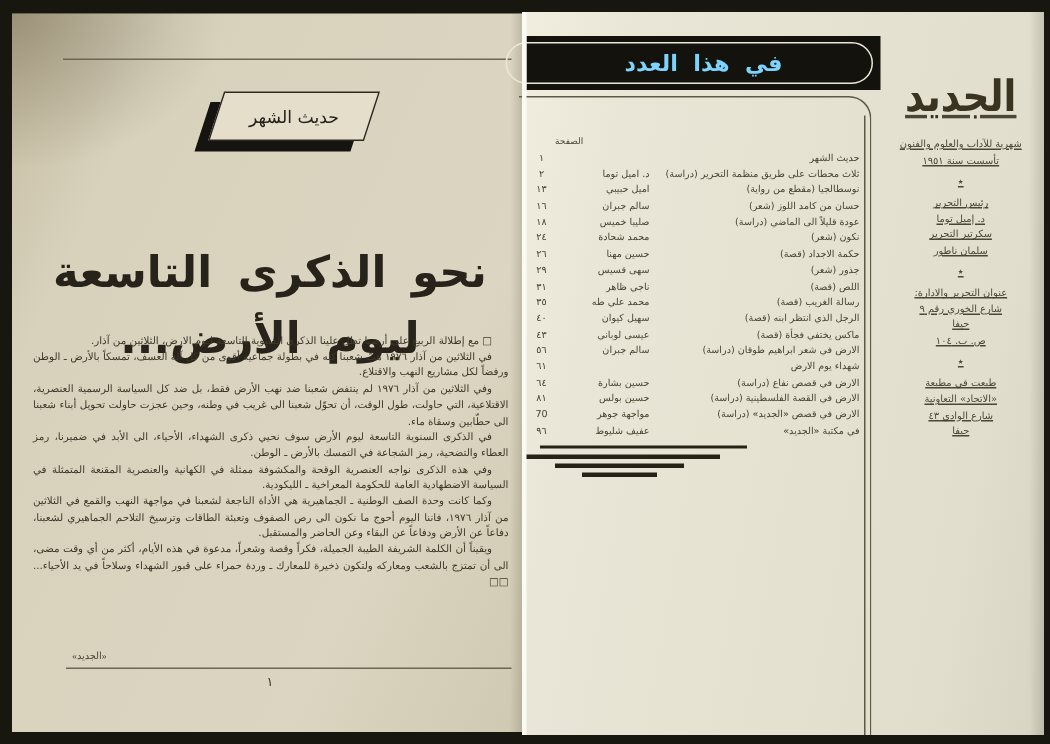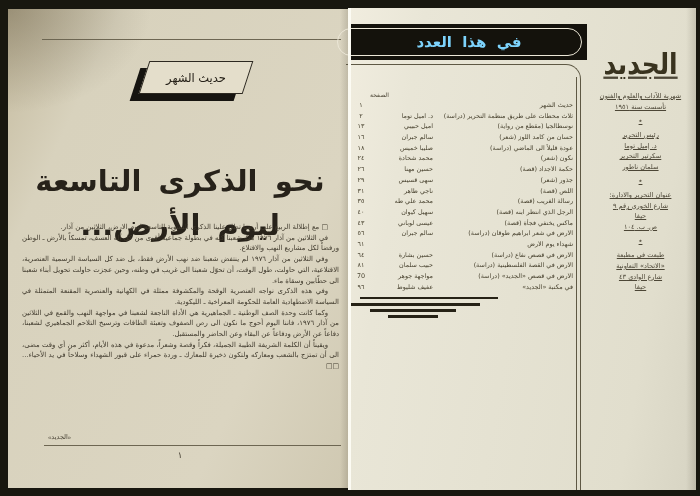--- a/index.html
+++ b/index.html
@@ -75,20 +75,21 @@
 
     <div class="page-title">
       <div>نحو الذكرى التاسعة</div>
       <div>ليوم الأرض...</div>
     </div>
 
     <div class="body-text">
         <p class="para">□ مع إطلالة الربيع على أرضنا تطل علينا الذكرى السنوية التاسعة ليوم الارض، الثلاثين من آذار.</p>
         <p class="para">في الثلاثين من آذار ١٩٧٦ هبّ شعبنا كله في بطولة جماعية أقوى من كل آلة العسف، تمسكاً بالأرض ـ الوطن ورفضاً لكل مشاريع النهب والاقتلاع.</p>
         <p class="para">وفي الثلاثين من آذار ١٩٧٦ لم ينتفض شعبنا ضد نهب الأرض فقط، بل ضد كل السياسة الرسمية العنصرية، الاقتلاعية، التي حاولت، طول الوقت، أن تحوّل شعبنا الى غريب في وطنه، وحين عجزت حاولت تحويل أبناء شعبنا الى حطّابين وسقاة ماء.</p>
+        <p class="para">في الذكرى السنوية التاسعة ليوم الأرض سوف نحيي ذكرى الشهداء، الأحياء، الى الأبد في ضميرنا، رمز العطاء والتضحية، رمز الشجاعة في التمسك بالأرض ـ الوطن.</p>
         <p class="para">وفي هذه الذكرى نواجه العنصرية الوقحة والمكشوفة ممثلة في الكهانية والعنصرية المقنعة المتمثلة في السياسة الاضطهادية العامة للحكومة المعراخية ـ الليكودية.</p>
         <p class="para">وكما كانت وحدة الصف الوطنية ـ الجماهيرية هي الأداة الناجعة لشعبنا في مواجهة النهب والقمع في الثلاثين من آذار ١٩٧٦، فاننا اليوم أحوج ما نكون الى رص الصفوف وتعبئة الطاقات وترسيخ التلاحم الجماهيري لشعبنا، دفاعاً عن الأرض ودفاعاً عن البقاء وعن الحاضر والمستقبل.</p>
         <p class="para">ويقيناً أن الكلمة الشريفة الطيبة الجميلة، فكراً وقصة وشعراً، مدعوة في هذه الأيام، أكثر من أي وقت مضى، الى أن تمتزج بالشعب ومعاركه ولتكون ذخيرة للمعارك ـ وردة حمراء على قبور الشهداء وسلاحاً في يد الأحياء... □□</p>
       </div>
 
     <div class="signature">«الجديد»</div>
     <div class="bottom-rule"></div>
     <div class="pageno">١</div>
   </div>
 
@@ -172,21 +173,21 @@
             <span class="toc-author"></span>
             <span class="toc-page">٦١</span>
           </div>
           <div class="toc-row">
             <span class="toc-title">الارض في قصص نفاع (دراسة)</span>
             <span class="toc-author">حسين بشارة</span>
             <span class="toc-page">٦٤</span>
           </div>
           <div class="toc-row">
             <span class="toc-title">الارض في القصة الفلسطينية (دراسة)</span>
-            <span class="toc-author">حبيب سلمان</span>
+            <span class="toc-author">حسين بولس</span>
             <span class="toc-page">٨١</span>
           </div>
           <div class="toc-row">
             <span class="toc-title">الارض في قصص «الجديد» (دراسة)</span>
             <span class="toc-author">مواجهة جوهر</span>
             <span class="toc-page">70</span>
           </div>
           <div class="toc-row">
             <span class="toc-title">في مكتبة «الجديد»</span>
             <span class="toc-author">عفيف شليوط</span>

